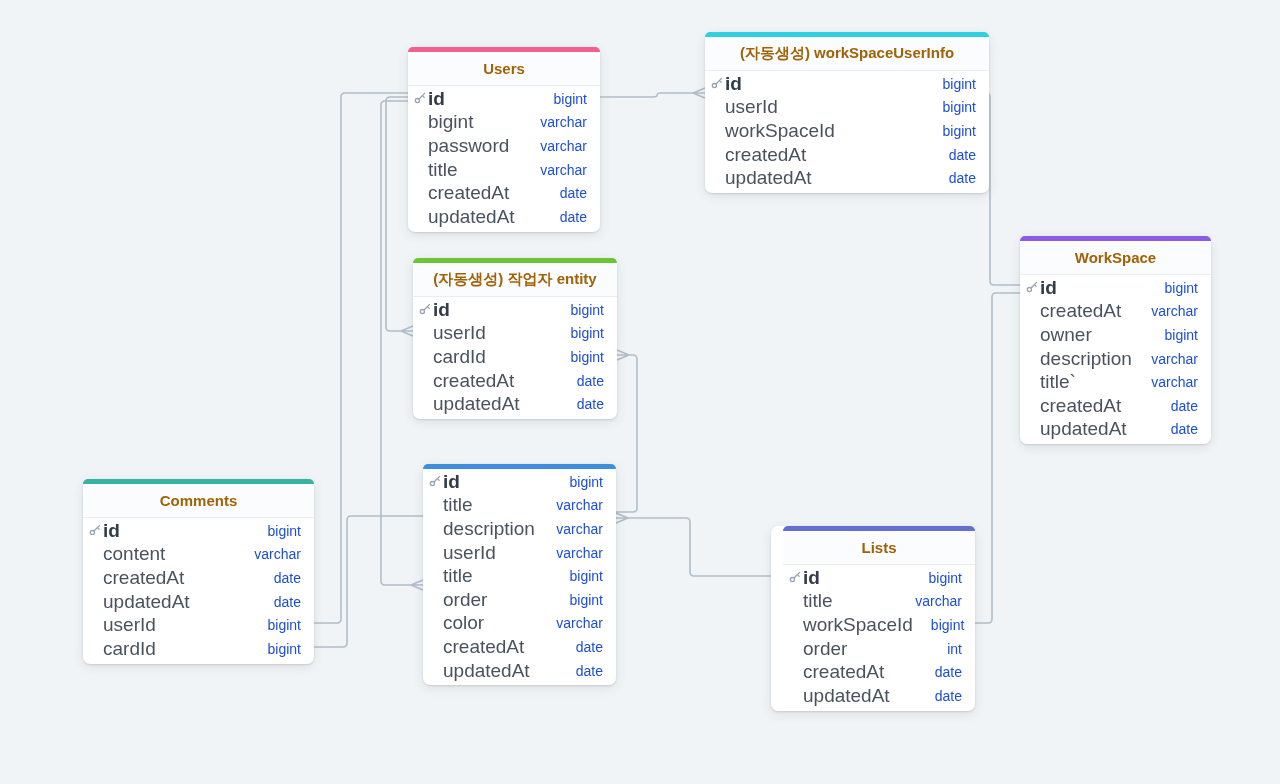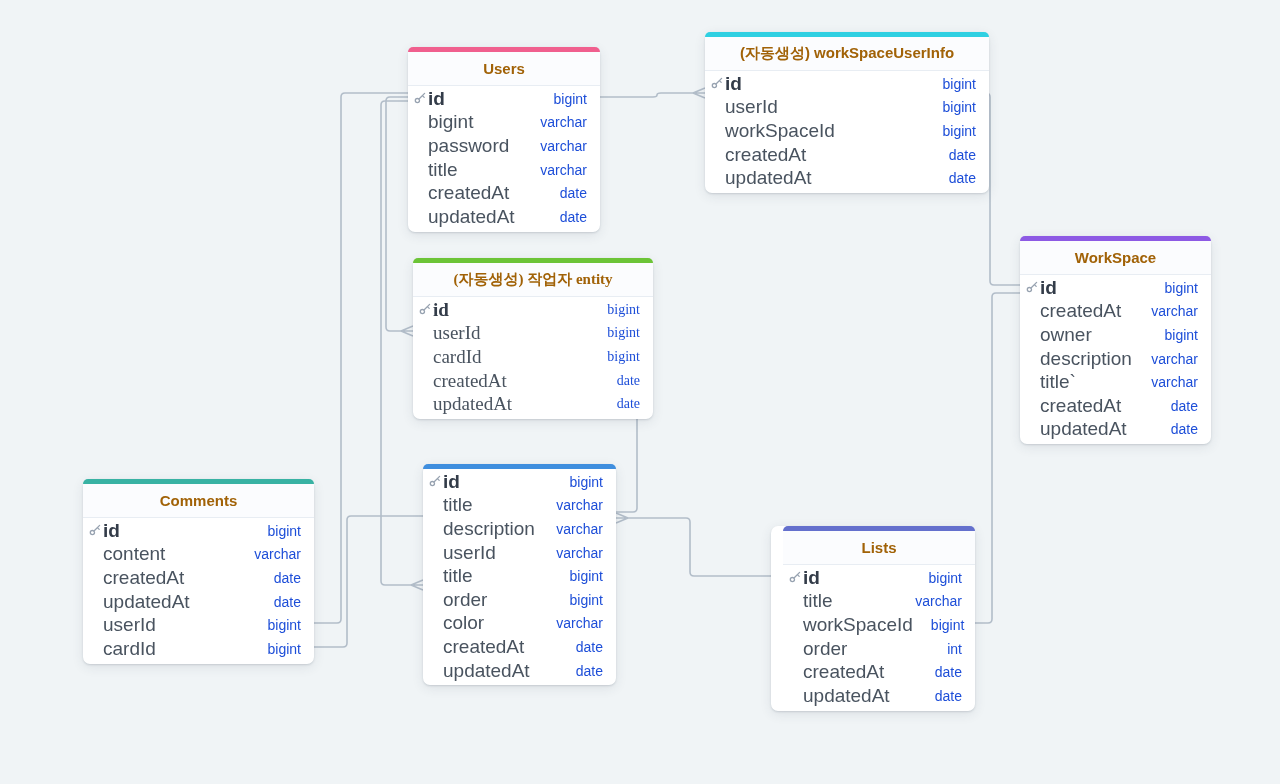--- a/index.html
+++ b/index.html
@@ -103,21 +103,21 @@
           <div class="field-row">
             <span class="field-name">createdAt</span>
             <span class="field-type">date</span>
           </div>
           <div class="field-row">
             <span class="field-name">updatedAt</span>
             <span class="field-type">date</span>
           </div>
         </div>
       </div>
-      <div class="table-card" style="left: 413px; top: 258px; width: 240px; font-family: Liberation Serif, serif;">
+      <div class="table-card" style="left: 413px; top: 258px; width: 204px;">
         <div class="accent-bar" style="background: rgb(108, 196, 55);"></div>
         <div class="table-title">(자동생성) 작업자 entity</div>
         <div class="rows">
           <div class="field-row key">
             <span class="key-icon"><svg width="12" height="12" viewBox="0 0 12 12" fill="none" stroke="#97a2b0" stroke-width="1.3" stroke-linecap="round">
                 <circle cx="3.4" cy="8.6" r="2.1"></circle>
                 <path d="M5 7 L10.6 1.4 M8.4 3.6 L10.2 5.4"></path>
               </svg></span>
             <span class="field-name">id</span>
             <span class="field-type">bigint</span>

